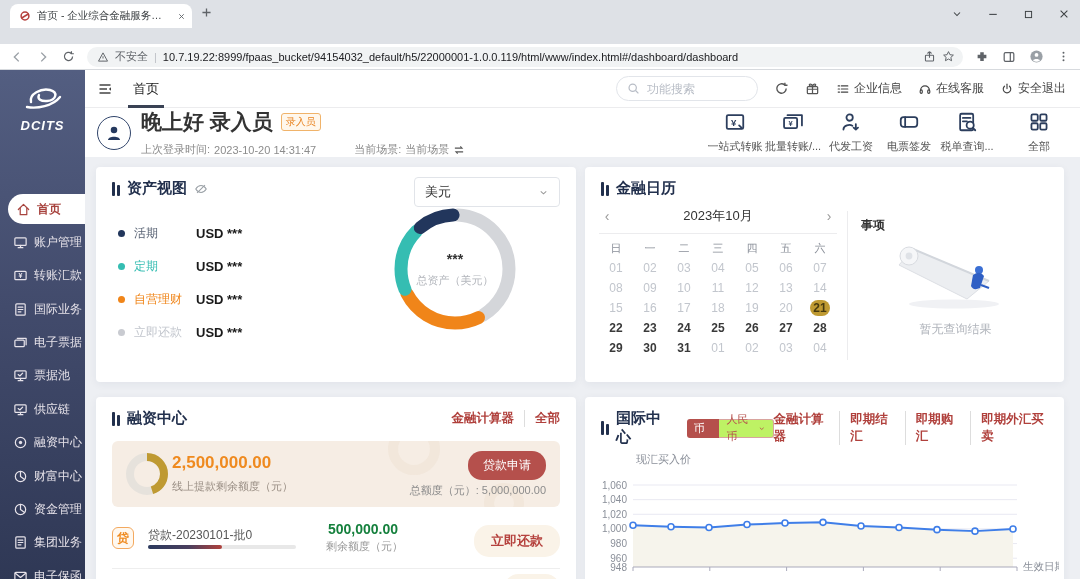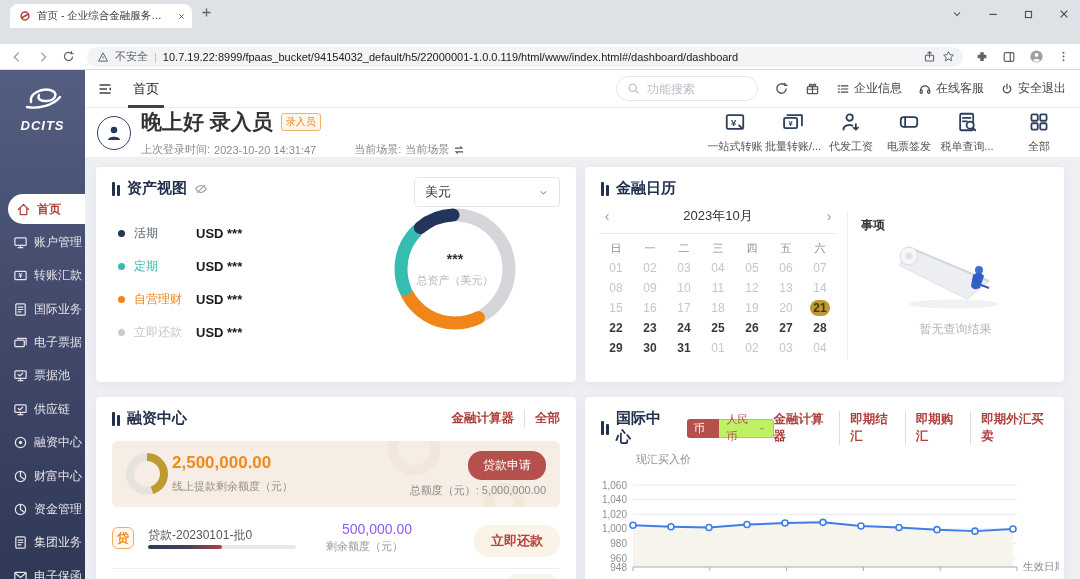--- a/index.html
+++ b/index.html
@@ -115,21 +115,21 @@
   .loan-apply { position:absolute; right:14px; top:10px; background:#b5504c; color:#fff; font-size:12px;
     border:none; border-radius:14px; padding:6px 15px; cursor:pointer; }
   .fin-total { position:absolute; right:14px; top:42px; font-size:11px; color:#8c8c8c; }
   .loan-badge { position:absolute; left:16px; top:130px; width:22px; height:22px; border:1px solid #f3a95f;
     background:#fff8ef; color:#ef8a1f; font-size:12px; font-weight:bold; border-radius:6px;
     display:flex; align-items:center; justify-content:center; }
   .loan-name { position:absolute; left:52px; top:130px; font-size:12px; color:#555; }
   .loan-bar { position:absolute; left:52px; top:148px; width:148px; height:4px; background:#e8e8e8; border-radius:2px; }
   .loan-bar i { display:block; height:4px; width:50%; border-radius:2px;
     background:linear-gradient(90deg,#2b3a5e 0%,#4a3f5e 55%,#b0413c 100%); }
-  .loan-amt { position:absolute; left:246px; top:124px; font-size:14px; font-weight:normal; color:#8b5cf6; }
+  .loan-amt { position:absolute; left:232px; top:124px; font-size:14px; font-weight:bold; color:#15803d; }
   .loan-amt-lbl { position:absolute; left:230px; top:142px; font-size:11px; color:#999; }
   .repay-btn { position:absolute; right:16px; top:128px; background:#faf3e8; color:#b5413d; font-weight:bold;
     font-size:13px; border:none; border-radius:15px; padding:7px 17px; cursor:pointer; }
   .loan-div { position:absolute; left:16px; right:16px; top:171px; border-top:1px solid #eee; }
   .repay-btn.sliver { top:177px; }
 
   
   .cur-pill { display:inline-flex; margin-left:10px; height:19px; font-weight:normal; cursor:pointer; }
   .cur-pill .k { background:#b5504c; color:#fff; font-size:11px; padding:0 7px; line-height:19px;
     border-radius:3px 0 0 3px; }

